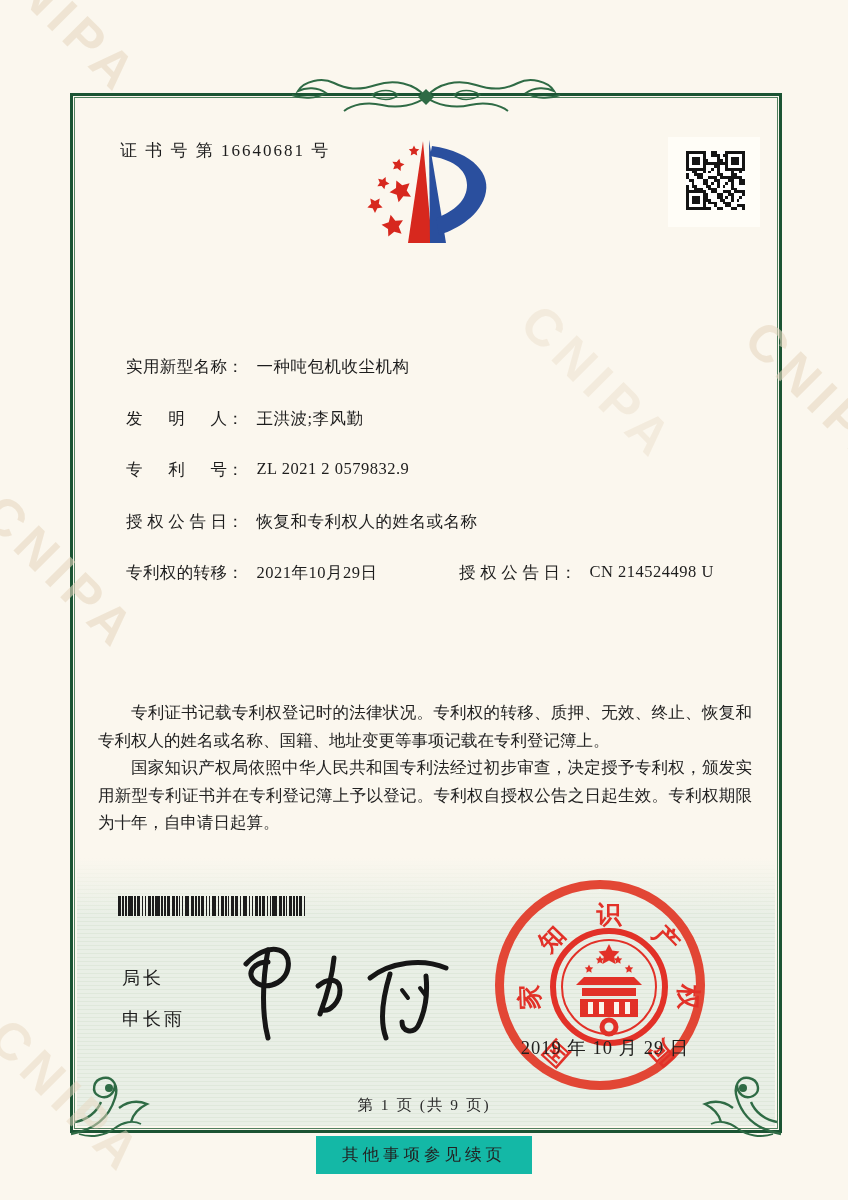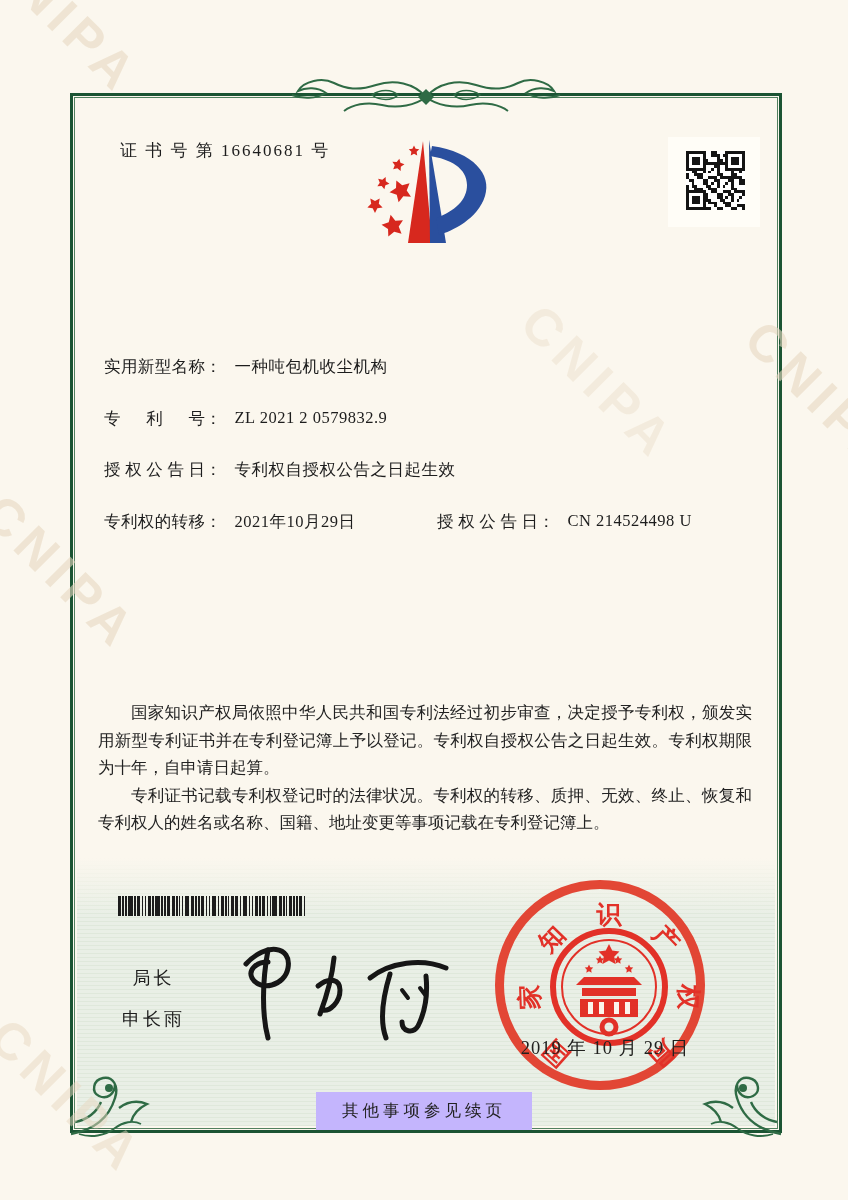--- a/index.html
+++ b/index.html
@@ -54,42 +54,42 @@
     display:grid; grid-template-columns:repeat(21,1fr); grid-template-rows:repeat(21,1fr);
     background:#fff;
   }
   .qr div { background:transparent; }
   .qr div.on { background:#141414; }
   .doc-title {
     position:absolute; left:0; right:0; top:247px; text-align:center;
     font-size:39px; font-weight:bold; letter-spacing:8px; color:#111; z-index:7;
   }
   
-  .fields { position:absolute; left:104px; top:356px; width:560px; z-index:7; font-size:16.5px; }
+  .fields { position:absolute; left:126px; top:356px; width:560px; z-index:7; font-size:16.5px; }
   .frow { position:relative; height:24px; margin-bottom:27.5px; white-space:nowrap; }
   .flabel {
     display:inline-block; width:101px; text-align:justify; text-align-last:justify;
     vertical-align:top;
   }
   .fcolon { display:inline-block; vertical-align:top; }
   .fvalue { display:inline-block; margin-left:13px; vertical-align:top; letter-spacing:.5px; }
   .grant-no { position:absolute; left:333px; top:0; }
   
   .body-text {
     position:absolute; left:98px; top:699px; width:654px; z-index:7;
     font-size:16.5px; line-height:27.5px; color:#222; text-align:justify;
   }
   .body-text p { text-indent:2em; }
   
   .barcode {
     position:absolute; left:118px; top:896px; width:218px; height:20px; z-index:7;
     display:flex; align-items:stretch; overflow:hidden;
   }
   .barcode i { display:block; background:#1c1c1c; margin-right:1.4px; flex:none; }
-  .signer { position:absolute; left:122px; top:966px; z-index:7; font-size:18px; letter-spacing:3px;text-align:center; }
+  .signer { position:absolute; left:122px; top:966px; z-index:7; font-size:18px; letter-spacing:3px; }
   .signer .name { margin-top:17px; }
   .signature { position:absolute; left:222px; top:924px; z-index:8; }
   
   .seal {
     position:absolute; left:495px; top:880px; width:210px; height:210px; z-index:7;
     border:9px solid #e23a28; border-radius:50%; opacity:.93;
   }
   .seal-char {
     position:absolute; width:28px; height:30px; line-height:30px; text-align:center;
     font-size:25px; font-weight:bold; color:#e2231a;
@@ -98,22 +98,22 @@
   .seal-date {
     position:absolute; left:498px; top:1035px; width:214px; text-align:center; z-index:9;
     font-size:18.5px; letter-spacing:1px; color:#21211f;
   }
   
   .page-info {
     position:absolute; left:0; right:0; top:1095px; text-align:center; z-index:7;
     font-size:15.5px; letter-spacing:2px; color:#2b2b2b;
   }
   .continuation {
-    position:absolute; left:50%; top:1092px; transform:translateX(-50%); z-index:7;
-    background:#c4b5fd; padding:8px 26px; font-size:16.5px; letter-spacing:4px; color:#222;
+    position:absolute; left:50%; top:1136px; transform:translateX(-50%); z-index:7;
+    background:#14b8a6; padding:8px 26px; font-size:16.5px; letter-spacing:4px; color:#222;
   }
 </style>
 </head>
 <body>
 
 <div class="page">
 
   <div class="wm wm1">CNIPA</div>
   <div class="wm wm2">CNIPA</div>
   <div class="wm wm3">CNIPA</div>
@@ -612,36 +612,39 @@
       <div></div>
       <div class="on"></div>
     </div>
 
 
   <div class="fields">
     <div class="frow">
       <span class="flabel">实用新型名称</span><span class="fcolon">：</span><span class="fvalue">一种吨包机收尘机构</span>
     </div>
     <div class="frow">
+      <span class="flabel">发明人</span><span class="fcolon">：</span><span class="fvalue">王洪波;李风勤</span>
+    </div>
+    <div class="frow">
       <span class="flabel">专利号</span><span class="fcolon">：</span><span class="fvalue">ZL 2021 2 0579832.9</span>
     </div>
     <div class="frow">
-      <span class="flabel">授权公告日</span><span class="fcolon">：</span><span class="fvalue">专利权自授权公告之日起生效</span>
+      <span class="flabel">授权公告日</span><span class="fcolon">：</span><span class="fvalue">恢复和专利权人的姓名或名称</span>
     </div>
     <div class="frow">
       <span class="flabel">专利权的转移</span><span class="fcolon">：</span><span class="fvalue">2021年10月29日</span>
       <span class="grant-no">
         <span class="flabel">授权公告日</span><span class="fcolon">：</span><span class="fvalue">CN 214524498 U</span>
       </span>
     </div>
   </div>
 
   <div class="body-text">
+    <p>专利证书记载专利权登记时的法律状况。专利权的转移、质押、无效、终止、恢复和专利权人的姓名或名称、国籍、地址变更等事项记载在专利登记簿上。</p>
     <p>国家知识产权局依照中华人民共和国专利法经过初步审查，决定授予专利权，颁发实用新型专利证书并在专利登记簿上予以登记。专利权自授权公告之日起生效。专利权期限为十年，自申请日起算。</p>
-    <p>专利证书记载专利权登记时的法律状况。专利权的转移、质押、无效、终止、恢复和专利权人的姓名或名称、国籍、地址变更等事项记载在专利登记簿上。</p>
   </div>
 
   <div class="barcode" id="barcode">
       <i style="width: 3.1px;"></i>
       <i style="width: 1.55px;"></i>
       <i style="width: 1.55px;"></i>
       <i style="width: 4.65px;"></i>
       <i style="width: 1.55px;"></i>
       <i style="width: 3.1px;"></i>
       <i style="width: 1.55px;"></i>

